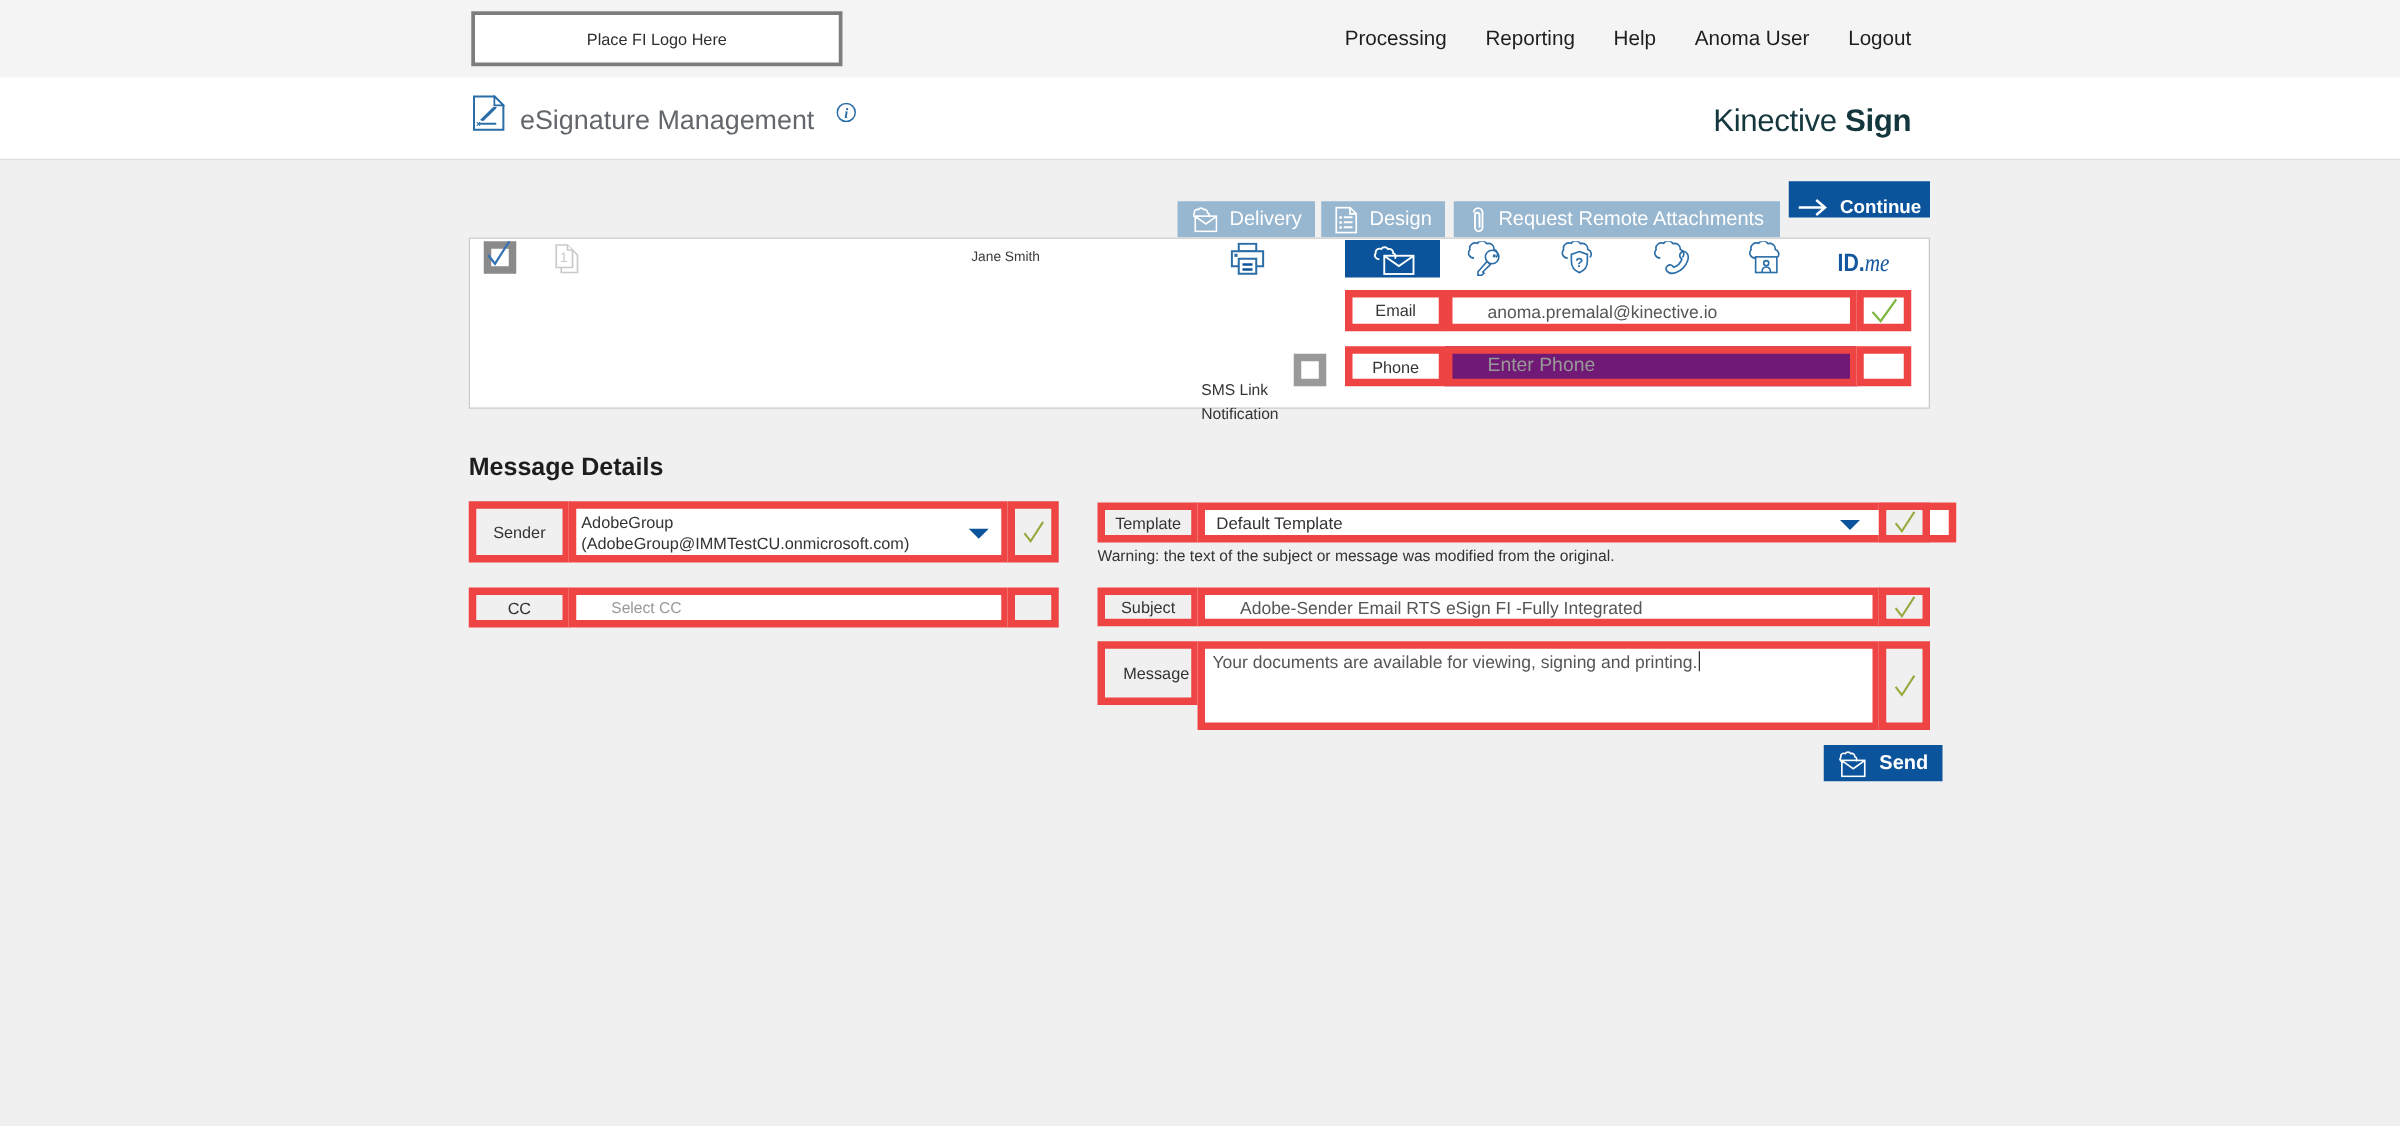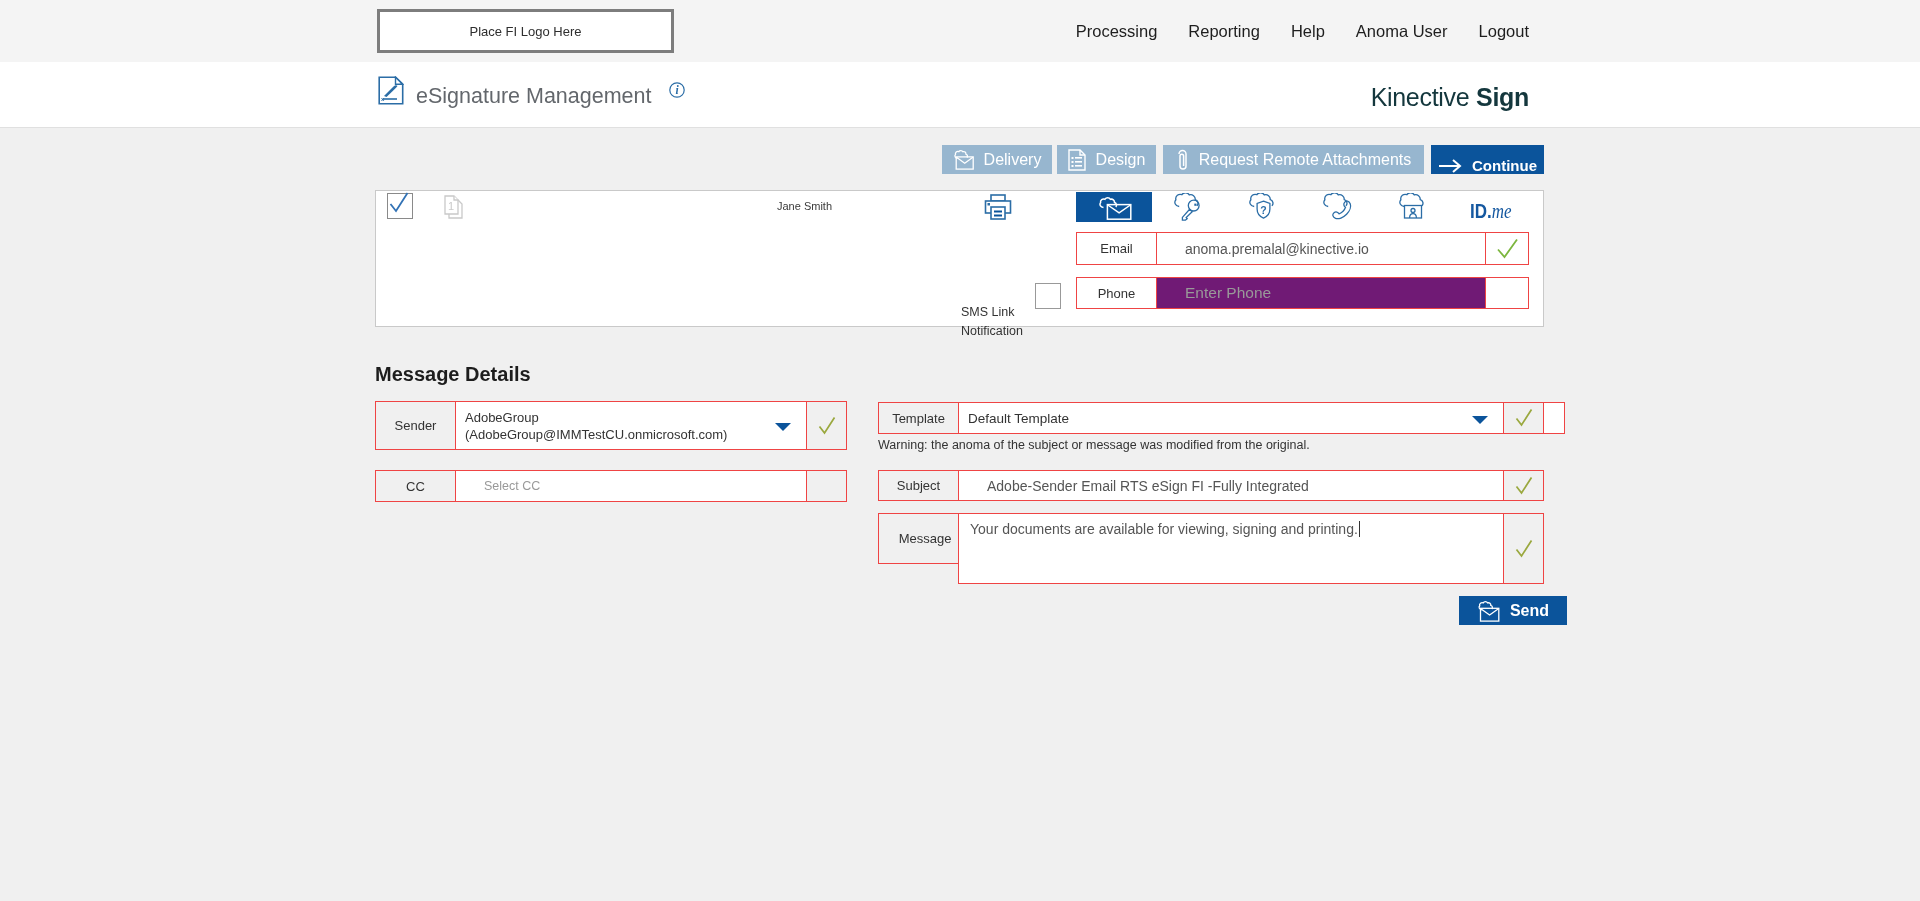--- a/index.html
+++ b/index.html
@@ -6,24 +6,24 @@
 html,body { width:1920px; height:901px; background:#f0f0f0; font-family:"Liberation Sans", sans-serif; overflow:hidden; }
 .abs { position:absolute; }
 #topbar { position:absolute; left:0; top:0; width:1920px; height:62px; background:#f4f4f4; }
 #logobox { position:absolute; left:377px; top:9px; width:297px; height:44px; background:#fff; border:3px solid #7d7d7d; display:flex; align-items:center; justify-content:center; font-size:13px; color:#2e2e2e; }
 #nav { position:absolute; right:391px; top:0; height:62px; display:flex; align-items:center; gap:31px; font-size:16.5px; color:#1e1e1e; }
 #whitebar { position:absolute; left:0; top:62px; width:1920px; height:66px; background:#fff; border-bottom:1px solid #e0e0e0; }
 #esigtitle { position:absolute; left:416px; top:84px; font-size:21.5px; color:#63676c; }
 #kinective { position:absolute; right:391px; top:83px; font-size:25px; color:#14373d; letter-spacing:-0.3px; }
 #kinective b { font-weight:bold; }
 .btn { position:absolute; top:145px; height:29px; color:#fff; display:flex; align-items:center; justify-content:center; gap:10px; font-size:16px; white-space:nowrap; }
-.btn.light { background:#97b6cf; }
+.btn.light { background:#97b6cf;margin-top:16px; }
 .btn.dark { background:#0b549b; }
 #recipbox { position:absolute; left:375px; top:190px; width:1169px; height:137px; background:#fff; border:1px solid #c9c9c9; }
-.cell { position:absolute; border:1px solid #ef4444; background:#fff; }
+.cell { position:absolute; border:6px solid #ef4444; background:#fff; }
 .lbl { display:flex; align-items:center; justify-content:center; font-size:13px; color:#333; }
 .fieldtext { font-size:14px; color:#555; display:flex; align-items:center; padding-left:28px; }
 .ph { color:#999; }
 .graycell { background:#f0f0f0; }
 .check { display:flex; align-items:center; justify-content:center; }
 h2#msgdet { position:absolute; left:375px; top:363px; font-size:20px; color:#1d1d1d; font-weight:bold; }
 #warn { position:absolute; left:878px; top:438px; font-size:12.5px; color:#333; }
 .tri { width:0; height:0; border-left:8px solid transparent; border-right:8px solid transparent; border-top:8px solid #0b549b; }
 </style>
 </head>
@@ -190,40 +190,40 @@
 <div class="cell graycell" style="left:806px;top:470px;width:41px;height:32px;"></div>
 
 <div class="cell lbl graycell" style="left:878px;top:402px;width:81px;height:32px;">Template</div>
 <div class="cell fieldtext" style="left:958px;top:402px;width:607px;height:32px;color:#333;font-size:13.5px;padding-left:9px;">Default Template</div>
 <div class="abs tri" style="left:1472px;top:416px;"></div>
 <div class="cell check graycell" style="left:1503px;top:402px;width:41px;height:32px;">
 <svg width="20" height="22" viewBox="0 0 20 22">
       <path d="M2.5 11.5 L7.5 18 L17.5 2.5" fill="none" stroke="#9aa83e" stroke-width="1.7"></path>
     </svg>
   </div>
-<div id="warn">Warning: the anoma of the subject or message was modified from the original.</div>
+<div id="warn">Warning: the text of the subject or message was modified from the original.</div>
 
 <div class="cell lbl graycell" style="left:878px;top:470px;width:81px;height:31px;">Subject</div>
 <div class="cell fieldtext" style="left:958px;top:470px;width:546px;height:31px;">Adobe-Sender Email RTS eSign FI -Fully Integrated</div>
 <div class="cell check graycell" style="left:1503px;top:470px;width:41px;height:31px;">
 <svg width="20" height="22" viewBox="0 0 20 22">
       <path d="M2.5 11.5 L7.5 18 L17.5 2.5" fill="none" stroke="#9aa83e" stroke-width="1.7"></path>
     </svg>
   </div>
 
 <div class="cell lbl graycell" style="left:878px;top:513px;width:81px;height:51px;padding-left:13px;">Message</div>
 <div class="cell" style="left:958px;top:513px;width:546px;height:71px;"></div>
 <div class="abs" style="left:970px;top:521px;font-size:14px;color:#555;">Your documents are available for viewing, signing and printing.<span style="border-left:1px solid #333;margin-left:1px;">&nbsp;</span></div>
 <div class="cell check graycell" style="left:1503px;top:513px;width:41px;height:71px;">
 <svg width="20" height="22" viewBox="0 0 20 22">
       <path d="M2.5 11.5 L7.5 18 L17.5 2.5" fill="none" stroke="#9aa83e" stroke-width="1.7"></path>
     </svg>
   </div>
 
-<div class="btn dark" style="left:1459px;top:596px;width:108px;height:29px;font-weight:bold;font-size:16px;">
+<div class="btn dark" style="left:1459px;top:596px;width:95px;height:29px;font-weight:bold;font-size:16px;">
   <svg width="23" height="22" viewBox="0 0 23 22">
       <g fill="none" stroke="#fff" stroke-width="1.3">
   <path d="M5 9.8 C2.4 9.6 1.3 7.3 2.7 5.7 C2 3.7 4.3 2 6.2 2.9 C7.2 1.2 9.7 1.3 10.6 2.9 C12.3 2.3 14.1 3.7 13.8 5.4 C15.4 5.8 15.9 7.8 14.8 9"></path>
   <rect x="3.5" y="8.3" width="18.3" height="12.8"></rect>
         <path d="M3.8 8.7 L12.6 15 L21.4 8.7"></path>
       </g>
     </svg>
   <span>Send</span>
 </div>
 

